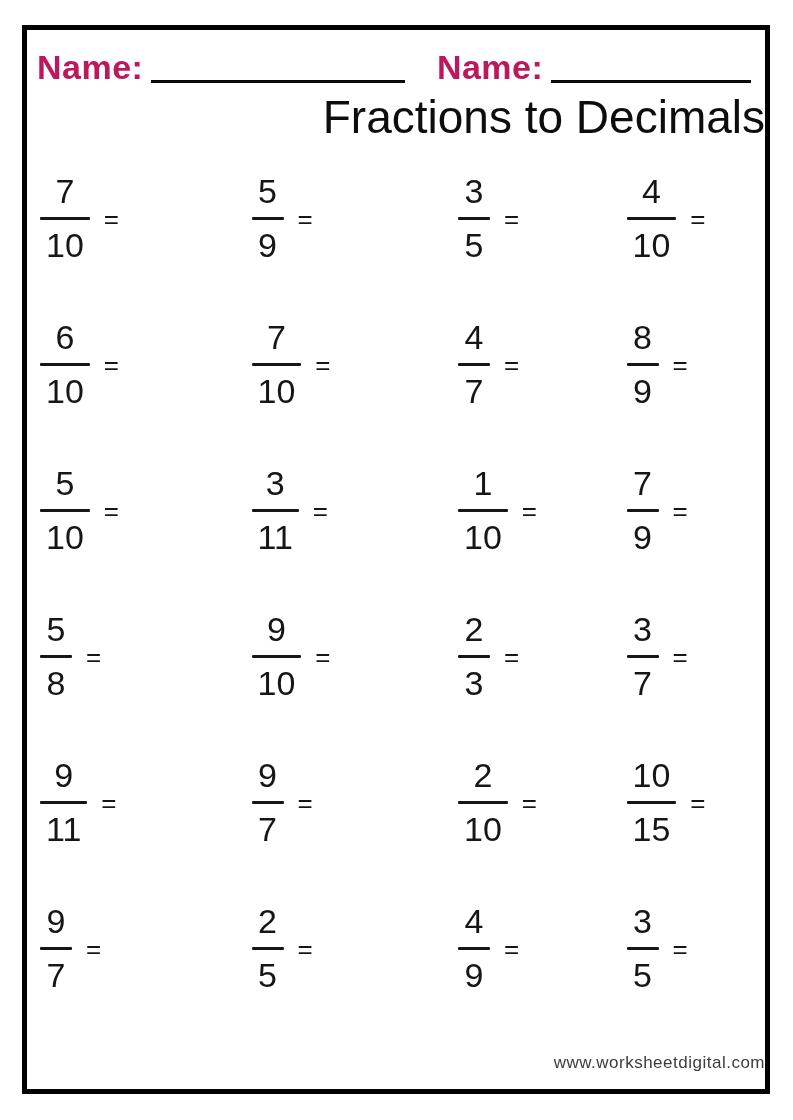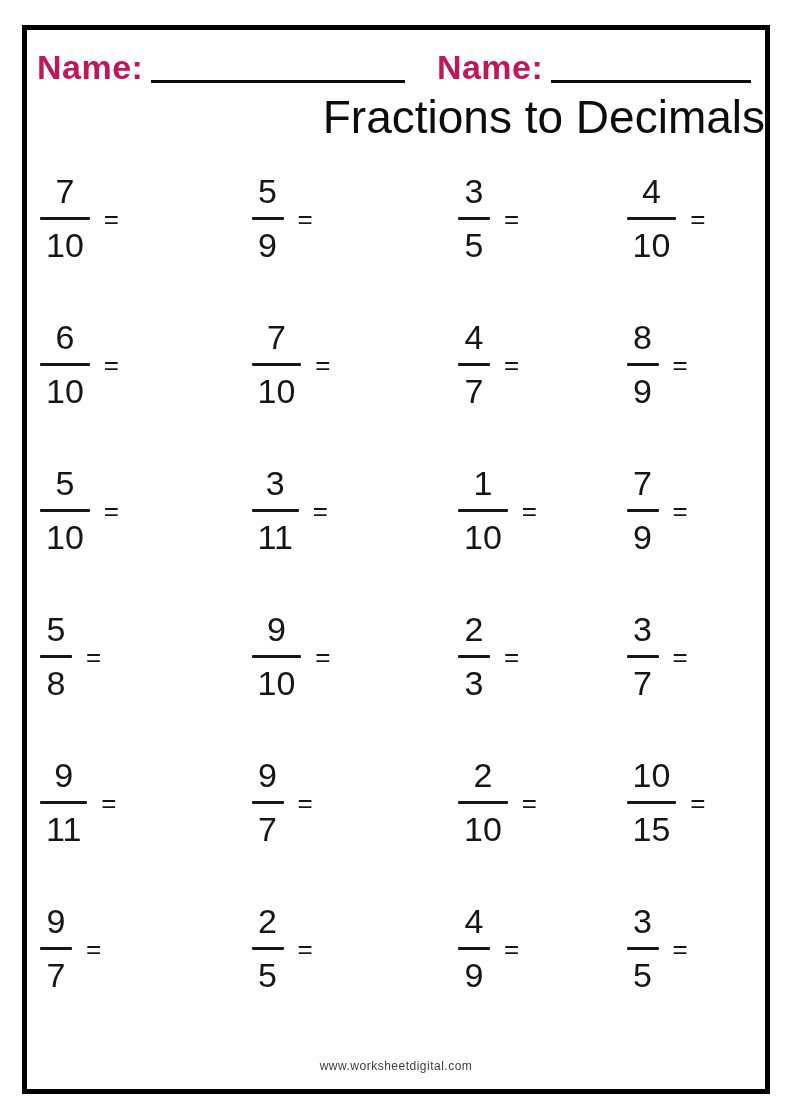--- a/index.html
+++ b/index.html
@@ -101,22 +101,22 @@
     color: #161616;
     margin-left: 14px;
     line-height: 1;
   }
 
   
   .footer {
     position: absolute;
     left: 0; right: 0;
     bottom: 16px;
-    text-align: center;
-    font-size: 12px;
+    text-align: right;
+    font-size: 17px;
     font-weight: 400;
     letter-spacing: 0.5px;
     color: #3c3c3c;
   }
 </style>
 </head>
 <body>
 
 <div class="page">
   <div class="frame">

